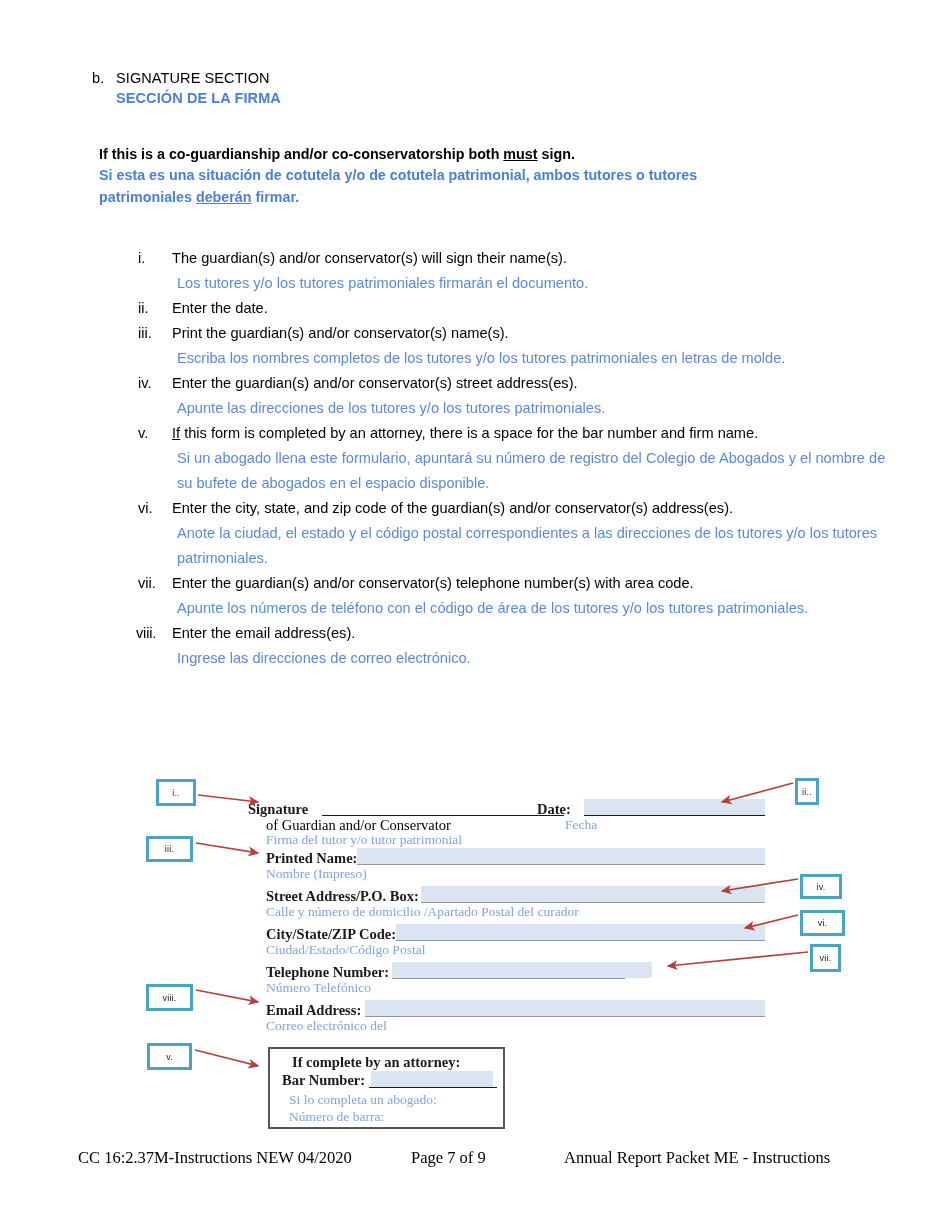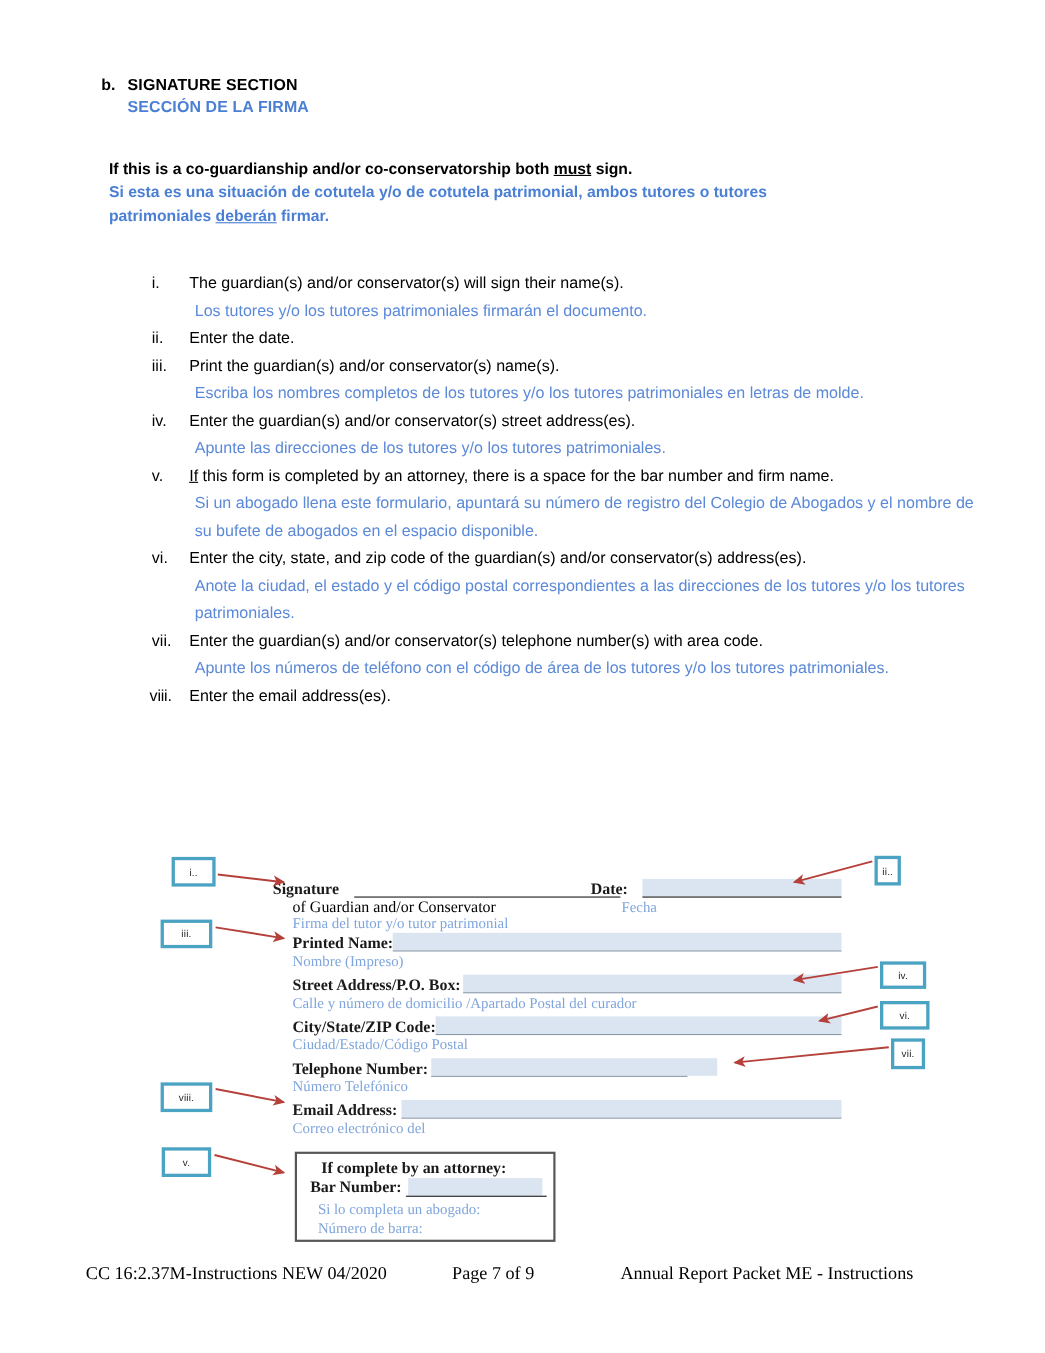--- a/index.html
+++ b/index.html
@@ -17,21 +17,21 @@
 
   
   .section-head {
     position: absolute;
     left: 92px;
     top: 68px;
     width: 700px;
   }
   .section-head .line1 {
     font-size: 14.5px;
-    font-weight: bold;
+    font-weight: normal;
     letter-spacing: 0.1px;
     line-height: 20px;
     white-space: pre;
   }
   .section-head .line1 .letter { display: inline-block; width: 24px; }
   .section-head .line2 {
     font-size: 14.5px;
     font-weight: bold;
     color: #4A7FD4;
     line-height: 20px;
@@ -251,20 +251,21 @@
     <div class="rbody" style="max-width:720px;">
       <div class="r-en">Enter the guardian(s) and/or conservator(s) telephone number(s) with area code.</div>
       <div class="r-es">Apunte los números de teléfono con el código de área de los tutores y/o los tutores patrimoniales.</div>
     </div>
   </div>
 
   <div class="ritem">
     <div class="rnum n8">viii.</div>
     <div class="rbody">
       <div class="r-en">Enter the email address(es).</div>
+      <div class="r-es">Ingrese las direcciones de correo electrónico.</div>
     </div>
   </div>
 
 </div>
 
 <div class="form-area">
 
   <div class="fill" style="left:584px; top:19px; width:181px; height:16px;"></div>
   <div class="uline" style="left:322px; top:35px; width:242px;"></div>
   <div class="uline" style="left:584px; top:35px; width:181px;"></div>

